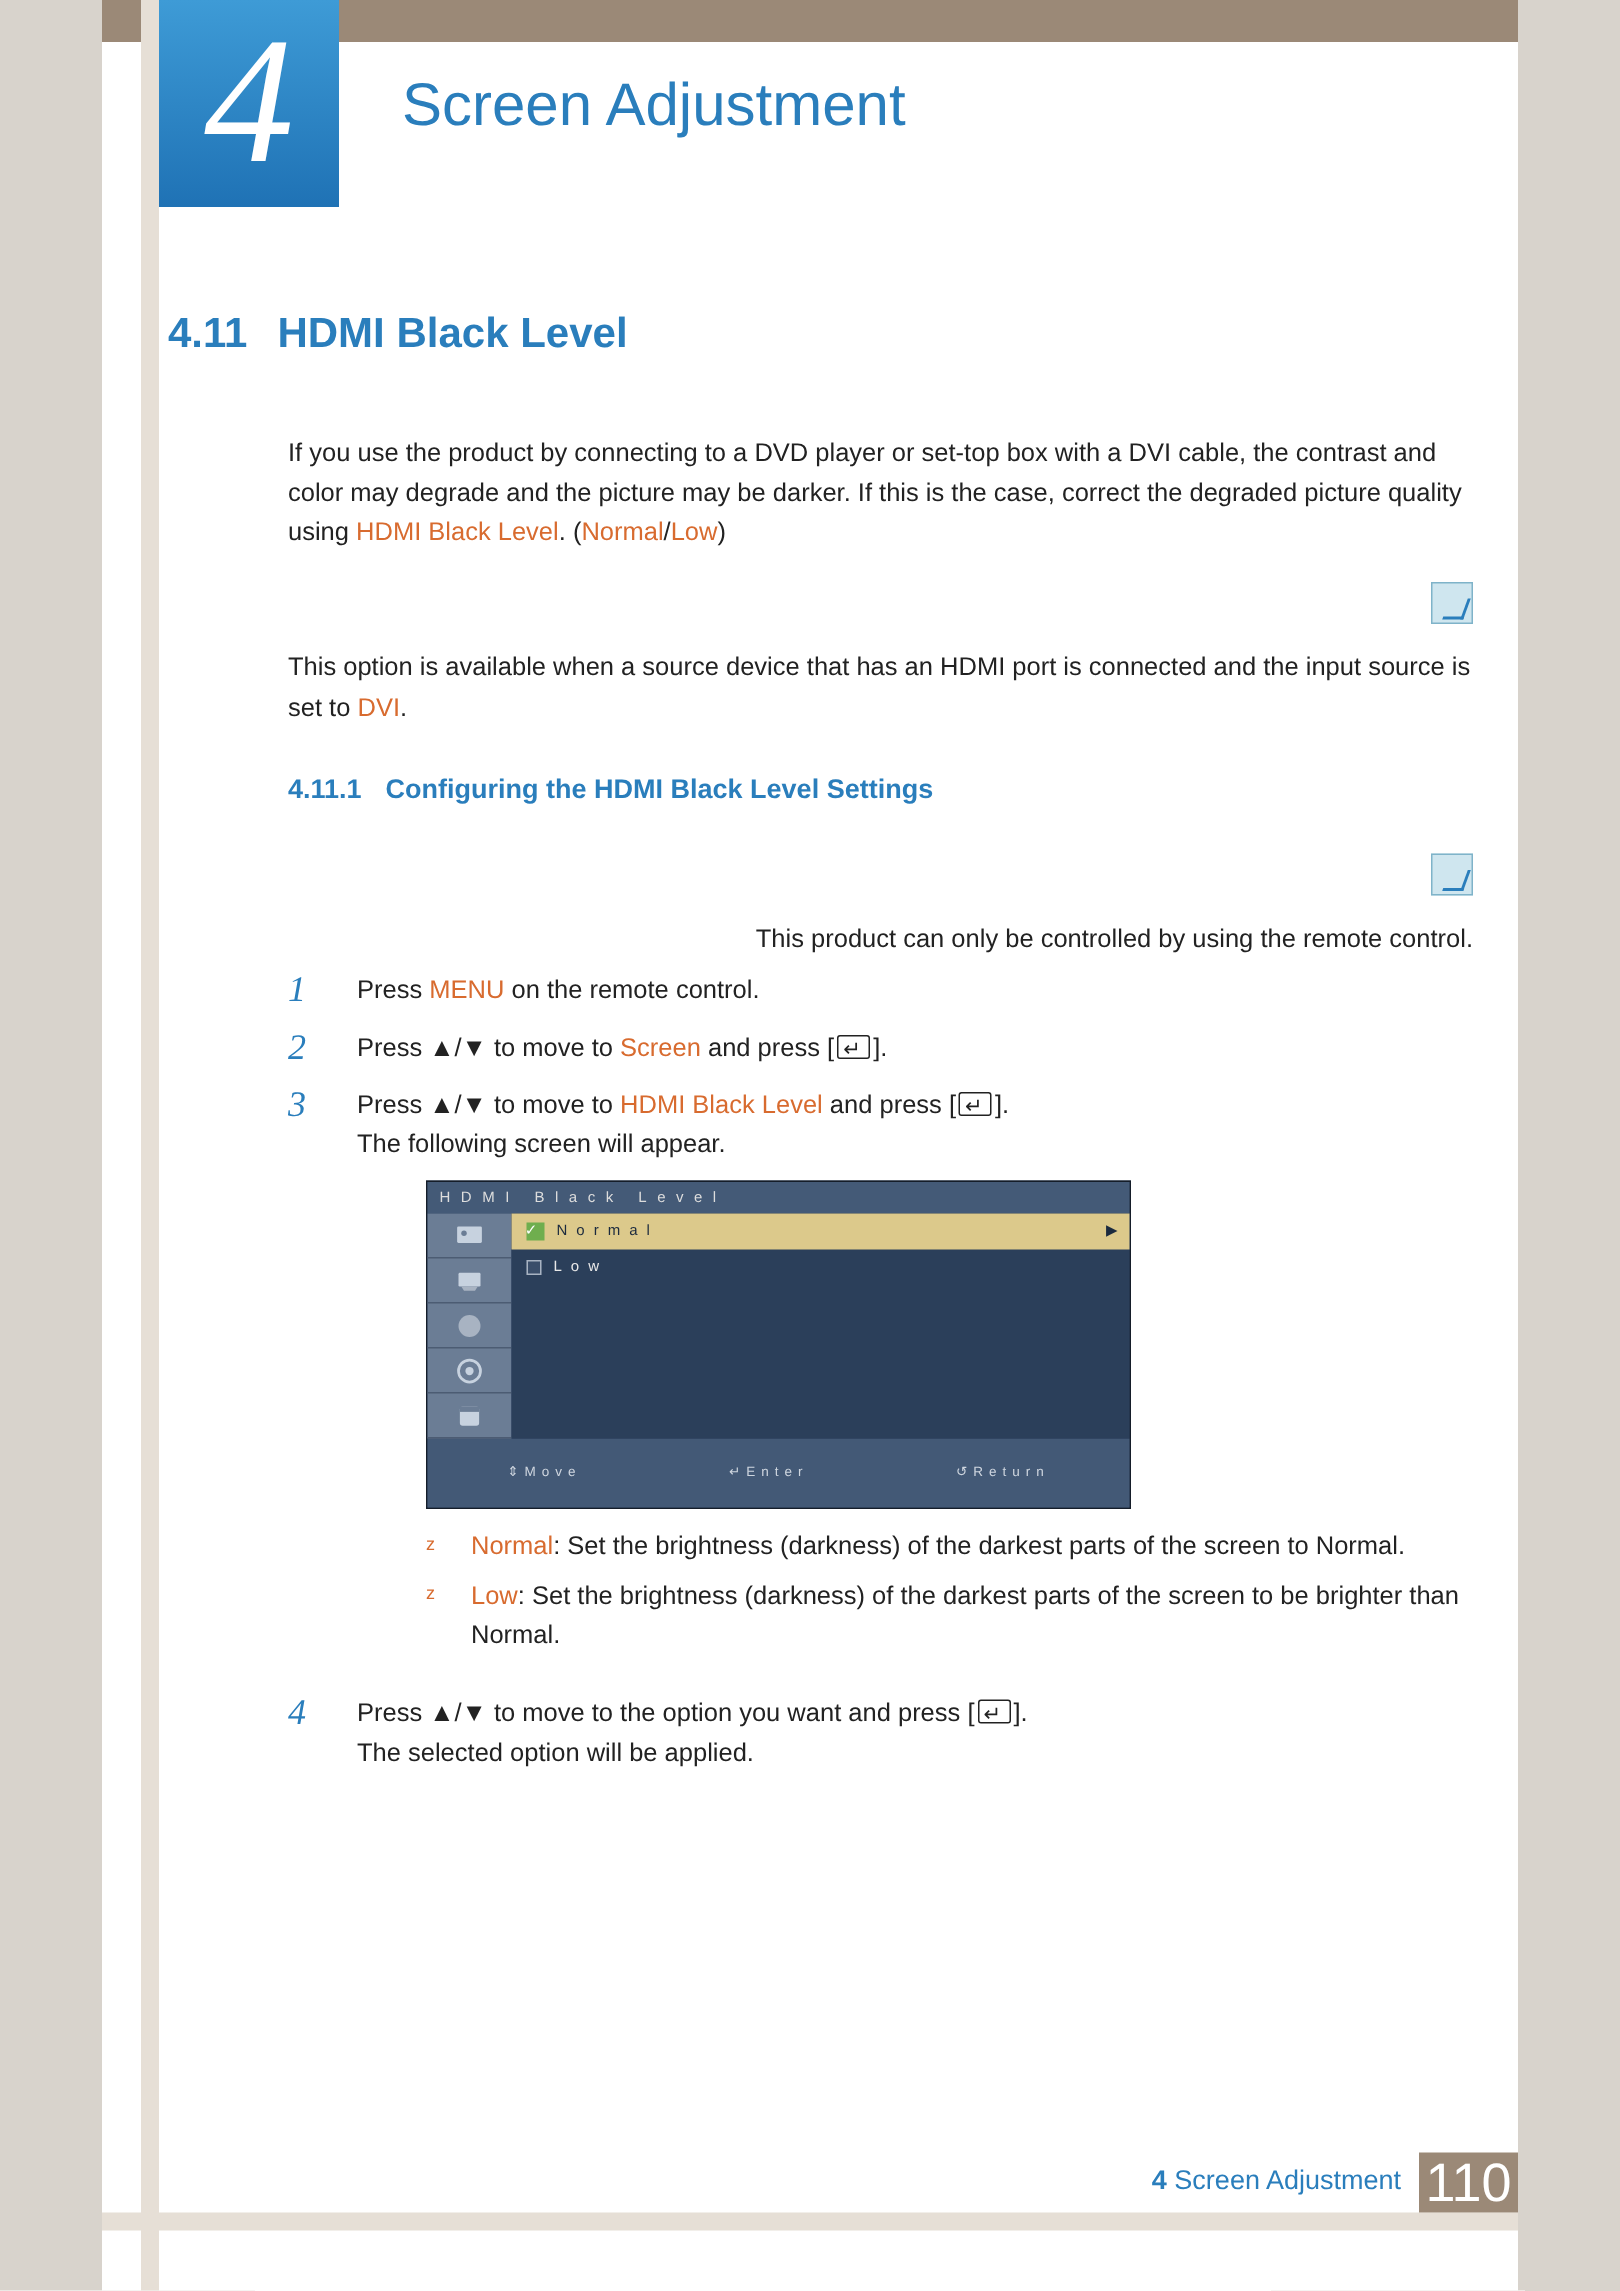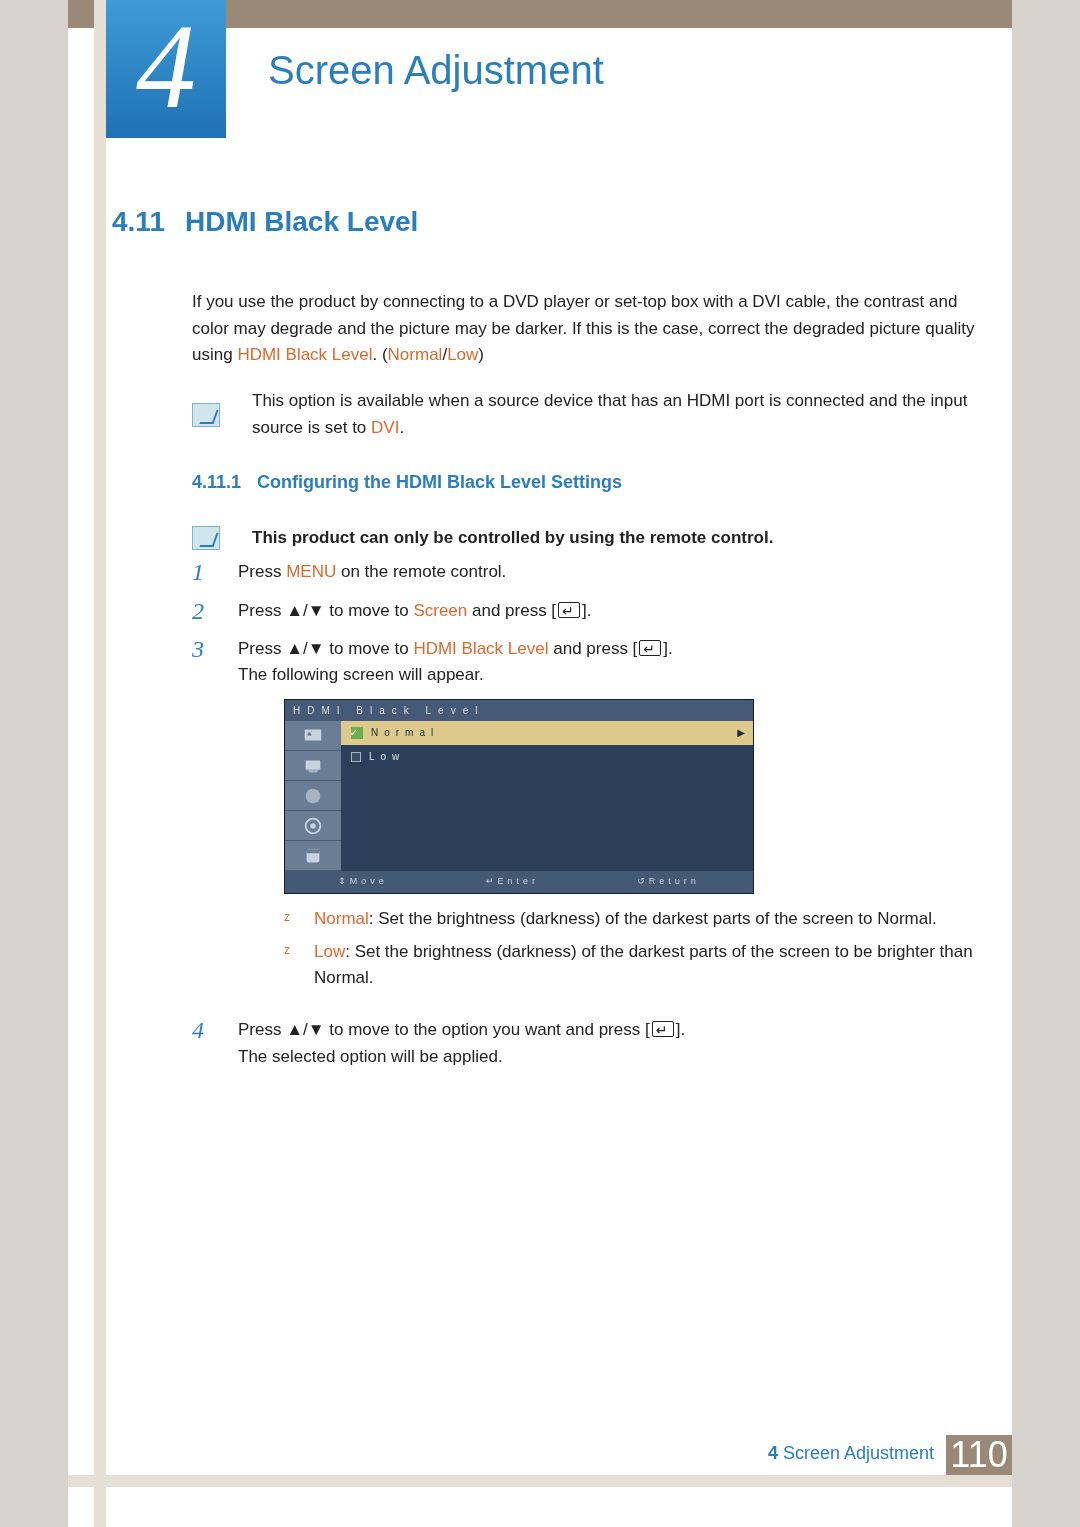--- a/index.html
+++ b/index.html
@@ -73,25 +73,26 @@
     margin-bottom: 46px;
     display: flex;
     gap: 20px;
   }
   .h2 .sec-num { }
   .body-text { margin-left: 80px; }
   .intro { margin-bottom: 20px; }
   .hl { color: #d86b2f; }
   .note-row {
     display: flex;
-    gap: 32px;
+    gap: 16px;
     margin: 8px 0 28px 80px;
-    align-items: center;
-  }
-  .note-row.tight { margin-left: 80px; margin-bottom: 8px; font-weight: bold; }
+    align-items: flex-end;
+    flex-direction: column;
+  }
+  .note-row.tight { margin-left: 80px; margin-bottom: 8px; }
   .note-icon {
     width: 28px; height: 24px; flex: 0 0 28px;
     background: #cfe6ef;
     border: 1px solid #7fb3c9;
     position: relative;
   }
   .note-icon::after {
     content: ""; position: absolute; right: 3px; bottom: 2px;
     width: 12px; height: 12px;
     border-right: 2px solid #2a7ebc;
@@ -187,21 +188,21 @@
     color: #fff; font-size: 10px;
   }
   .osd-radio {
     width: 10px; height: 10px; border: 1px solid #a8b3c2; background: #3a4e6a;
   }
   .osd-arrow { position: absolute; right: 8px; color: #1b2a3e; letter-spacing: 0; }
   .osd-footer {
     background: #435976;
     display: flex;
     justify-content: space-around;
-    padding: 4px 4px;
+    padding: 16px 4px;
     font-size: 9px;
     letter-spacing: 4px;
     color: #cfd6df;
   }
   .osd-footer span::before { margin-right: 4px; letter-spacing: 0; }
   .osd-f1::before { content: "⇕"; }
   .osd-f2::before { content: "↵"; }
   .osd-f3::before { content: "↺"; }
   .bullets { margin: 4px 0 14px 46px; }
   .bullet { display: flex; gap: 16px; margin-bottom: 6px; }

